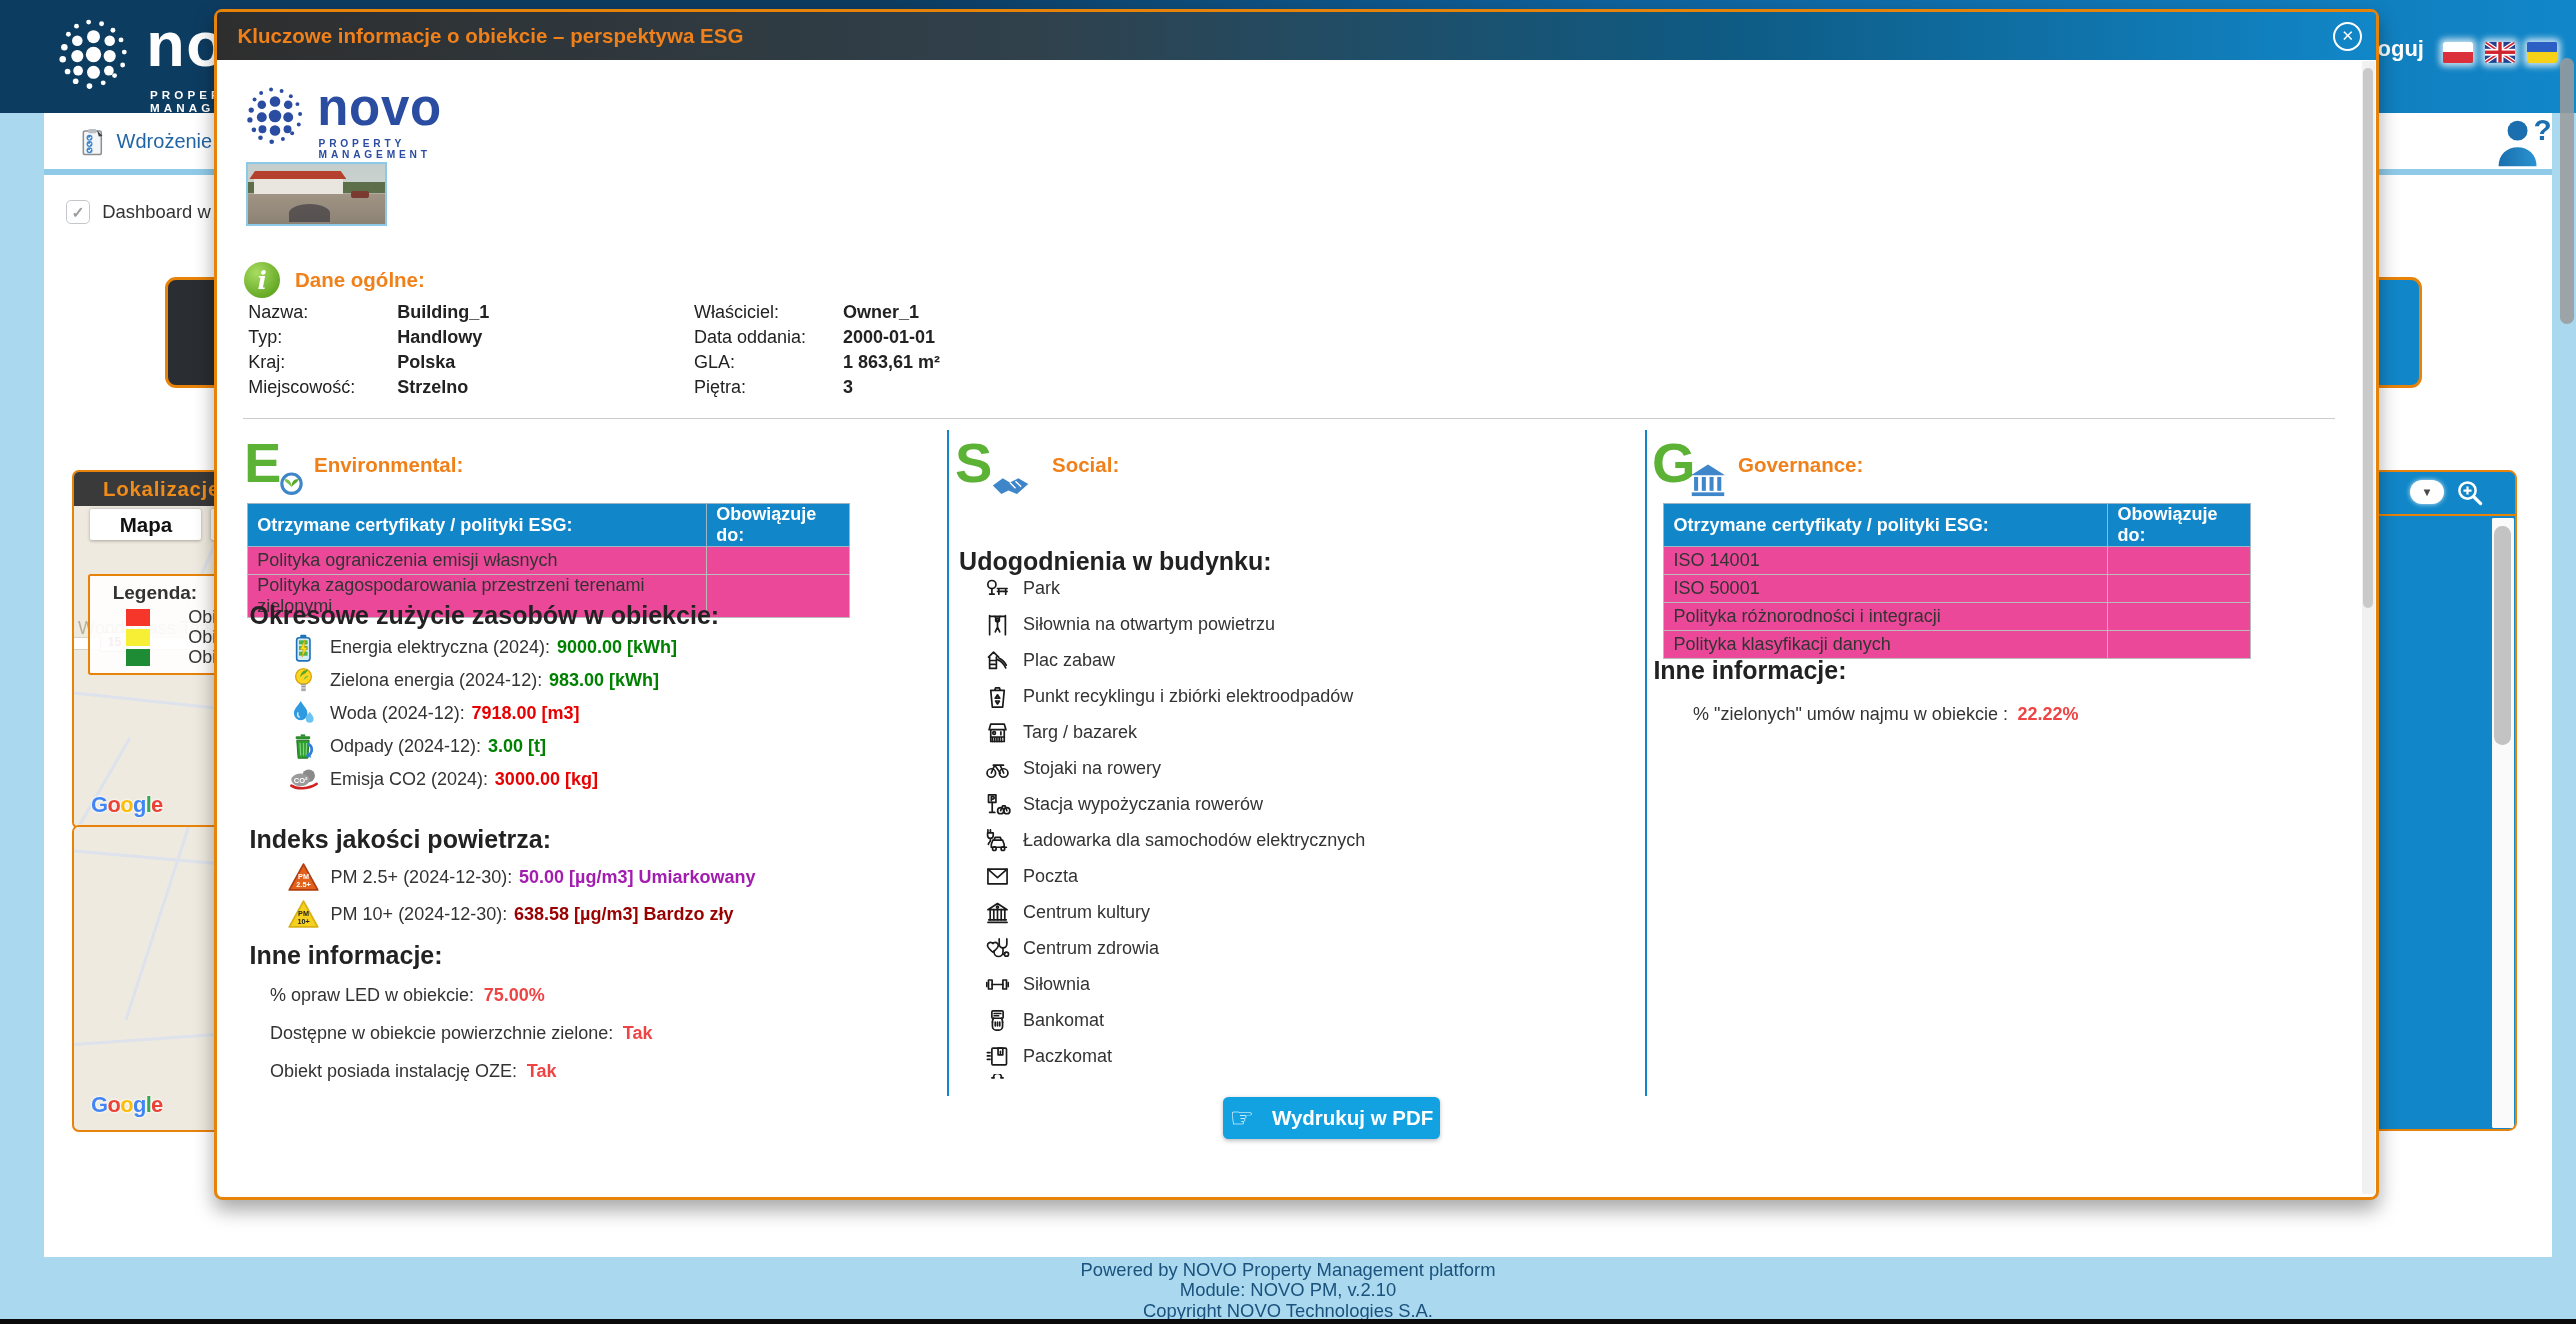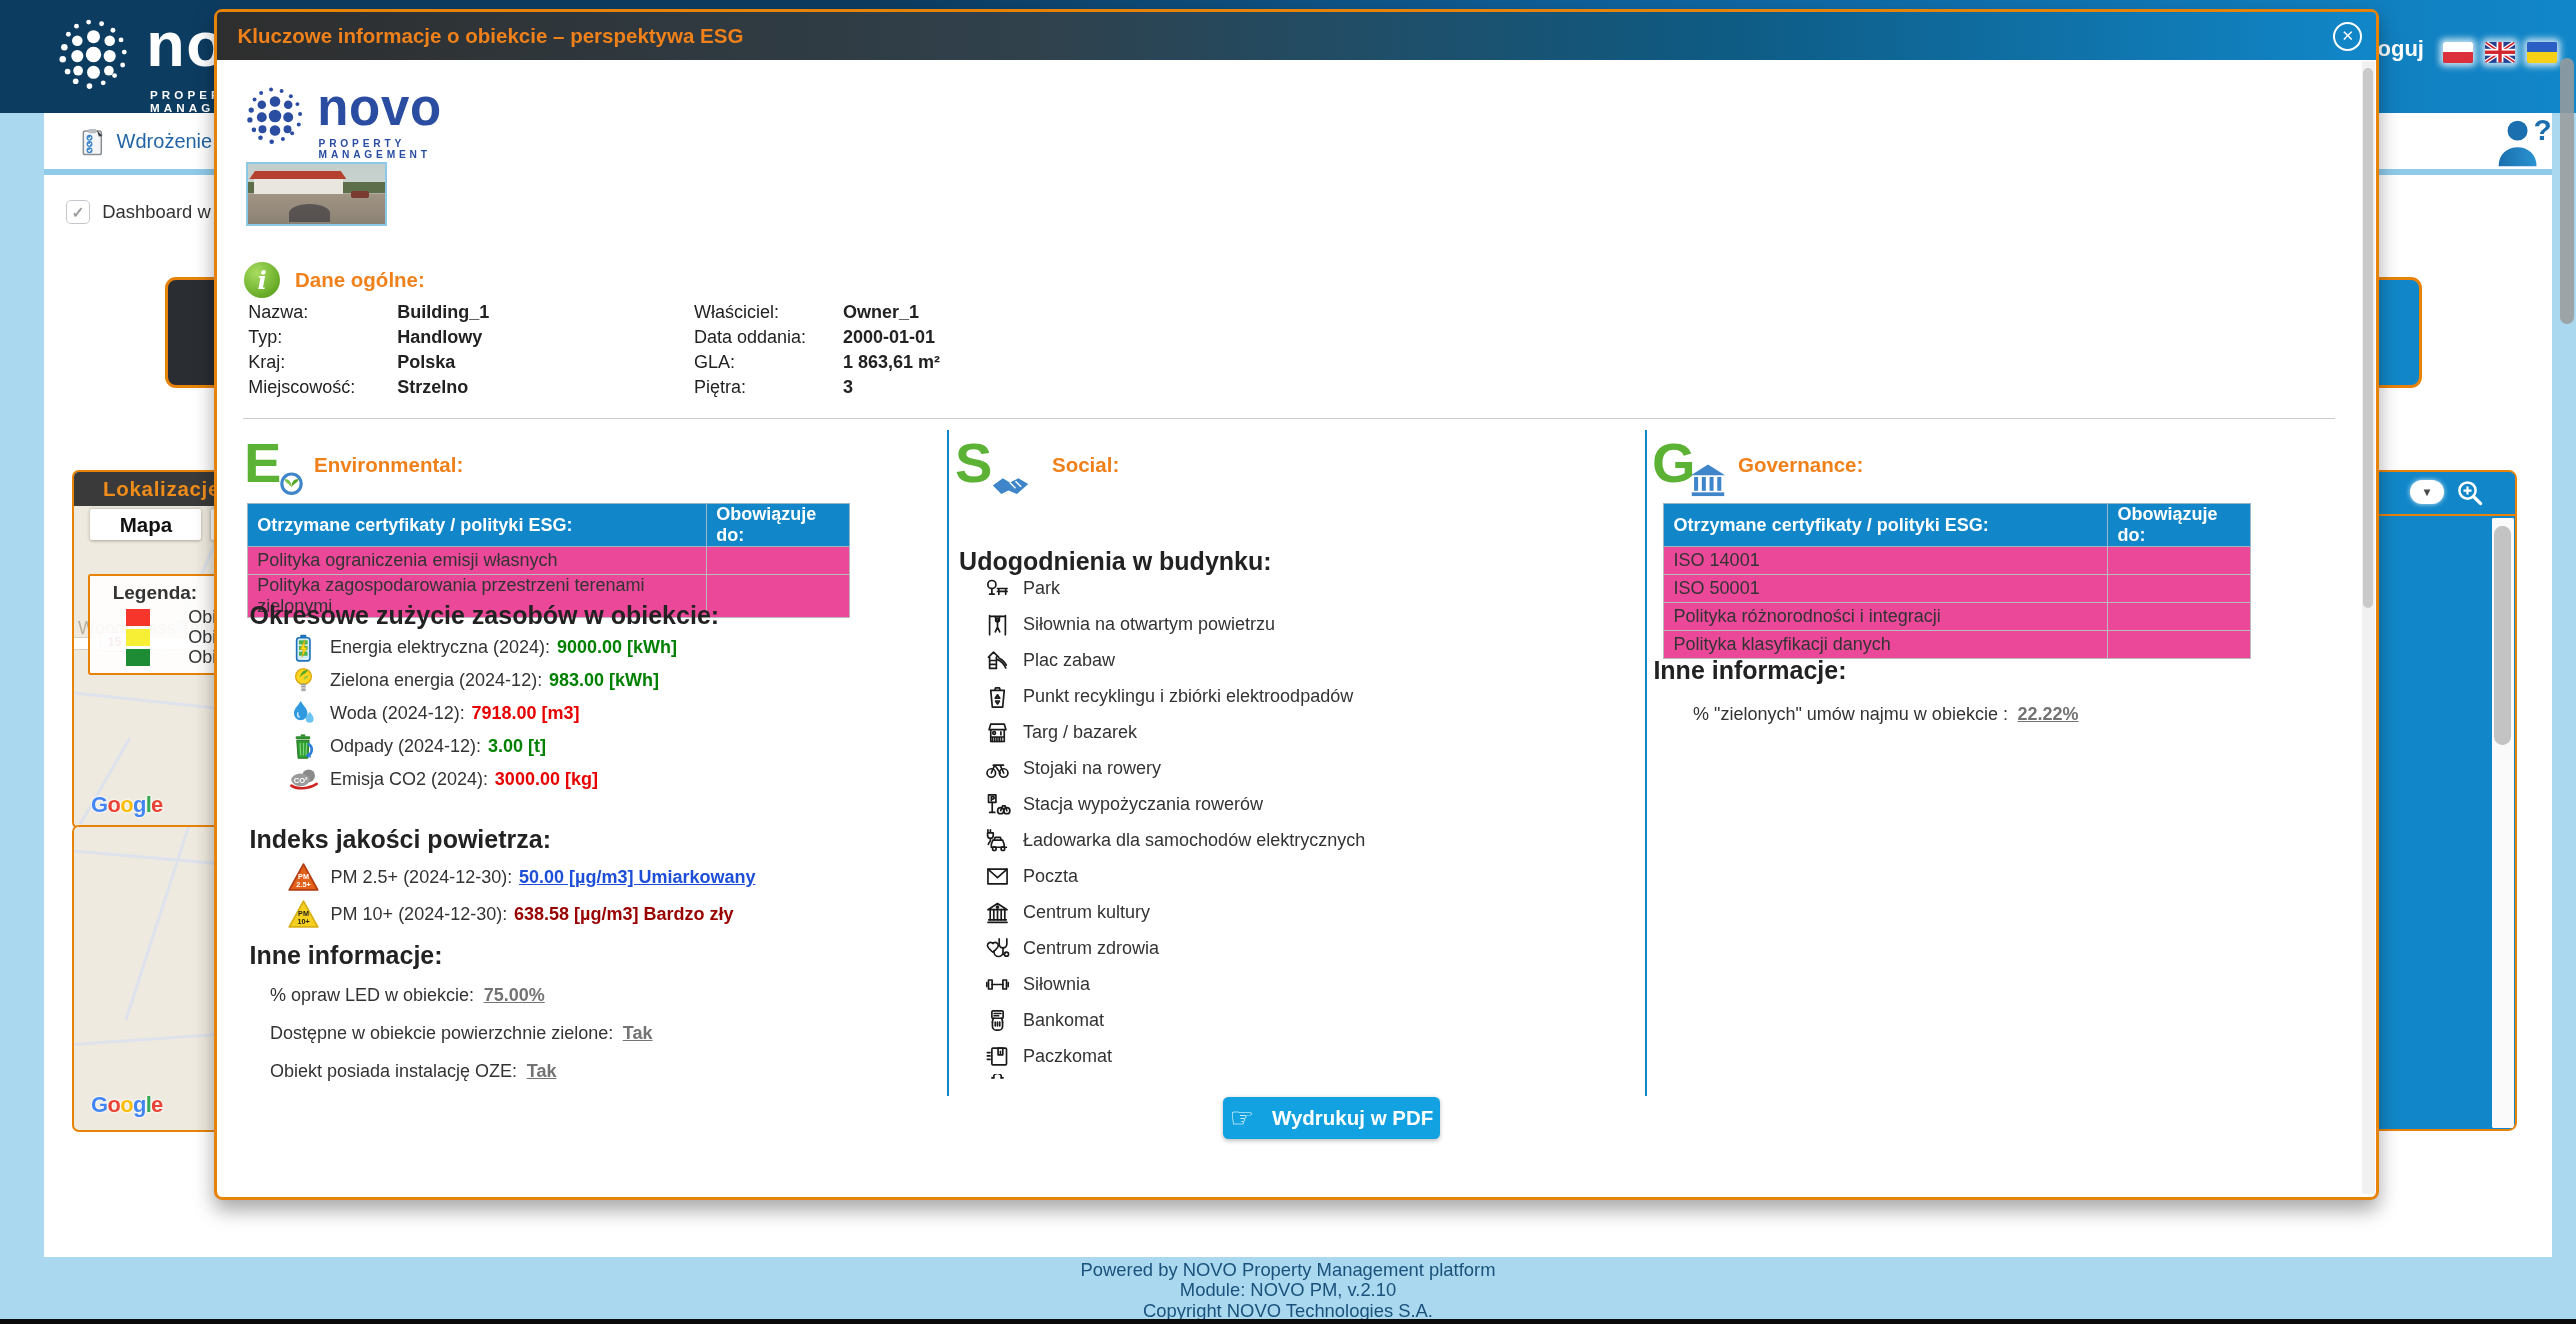--- a/index.html
+++ b/index.html
@@ -96,21 +96,21 @@
   .tbl th{background:#1187c9;color:#fff;font-size:18px;font-weight:bold;text-align:left;padding:0 9.6px;height:27px;border:0.7px solid #9bb6c6;}
   .tbl td{font-size:18px;color:#333;padding:0 9.6px;height:27px;border:0.7px solid #bbb;}
   .h-bold{font-size:25px;font-weight:bold;color:#222;}
   .res-row{display:flex;align-items:center;height:33px;font-size:18px;color:#333;}
   .res-row .ric{width:31px;height:30px;margin-right:11px;flex:0 0 31px;display:flex;align-items:center;justify-content:center;}
   .res-row .rv{font-weight:bold;margin-left:6.8px;white-space:nowrap;}
   .air-row{display:flex;align-items:center;height:37px;font-size:18px;color:#333;}
   .air-row .ric{width:33px;height:31px;margin-right:9.6px;flex:0 0 33px;}
   .air-row .rv{font-weight:bold;margin-left:6.8px;white-space:nowrap;}
   .oth-row{display:flex;align-items:center;height:38px;font-size:18px;color:#333;}
-  .oth-row .rv{font-weight:bold;margin-left:9.6px;color:#737373;text-decoration:underline;}
+  .oth-row .rv{font-weight:bold;margin-left:9.6px;color:#ef4444;}
   .am-row{display:flex;align-items:center;height:36px;font-size:18px;color:#333;}
   .am-row .aic{width:30px;height:29px;margin-right:11px;flex:0 0 30px;display:flex;align-items:center;justify-content:center;}
   .am-ic{stroke:#1a1a1a;stroke-width:1.5;fill:none;stroke-linecap:round;stroke-linejoin:round;}
   #print-btn{left:1006px;top:1085px;width:217px;height:42px;background:#12a2e2;border-radius:5.5px;display:flex;align-items:center;justify-content:center;gap:18px;color:#fff;box-shadow:0 1.4px 4.1px rgba(0,0,0,.25);}
   #print-btn .hand{font-size:27px;line-height:27px;}
   #print-btn .ptxt{font-size:20.5px;font-weight:bold;}
   svg{display:block;}
 </style>
 </head>
 <body>
@@ -482,21 +482,21 @@
       <div class="abs" style="left:44px;top:430px;">
         <div class="air-row">
           <span class="ric">
             <svg width="31" height="30" viewBox="0 0 24 23" style="font-size:26px">
               <polygon points="12,1.5 23,21.5 1,21.5" fill="#e2611b" stroke="#b33c10" stroke-width="1.4" stroke-linejoin="round"></polygon>
               <text x="12" y="13" font-size="5.6" font-weight="bold" fill="#fff" text-anchor="middle" font-family="Liberation Sans, sans-serif">PM</text>
               <text x="12" y="19.5" font-size="5.6" font-weight="bold" fill="#fff" text-anchor="middle" font-family="Liberation Sans, sans-serif">2.5+</text>
             </svg>
           </span>
           <span>PM 2.5+ (2024-12-30):</span>
-          <span class="rv" style="color: #1d4ed8; text-decoration: underline;">50.00 [µg/m3] Umiarkowany</span>
+          <span class="rv" style="color: #a21caf;">50.00 [µg/m3] Umiarkowany</span>
         </div>
         <div class="air-row">
           <span class="ric">
             <svg width="31" height="30" viewBox="0 0 24 23" style="font-size:26px">
               <polygon points="12,1.5 23,21.5 1,21.5" fill="#f5d01e" stroke="#d8b013" stroke-width="1.4" stroke-linejoin="round"></polygon>
               <text x="12" y="13" font-size="5.6" font-weight="bold" fill="#222" text-anchor="middle" font-family="Liberation Sans, sans-serif">PM</text>
               <text x="12" y="19.5" font-size="5.6" font-weight="bold" fill="#222" text-anchor="middle" font-family="Liberation Sans, sans-serif">10+</text>
             </svg>
           </span>
           <span>PM 10+ (2024-12-30):</span>

